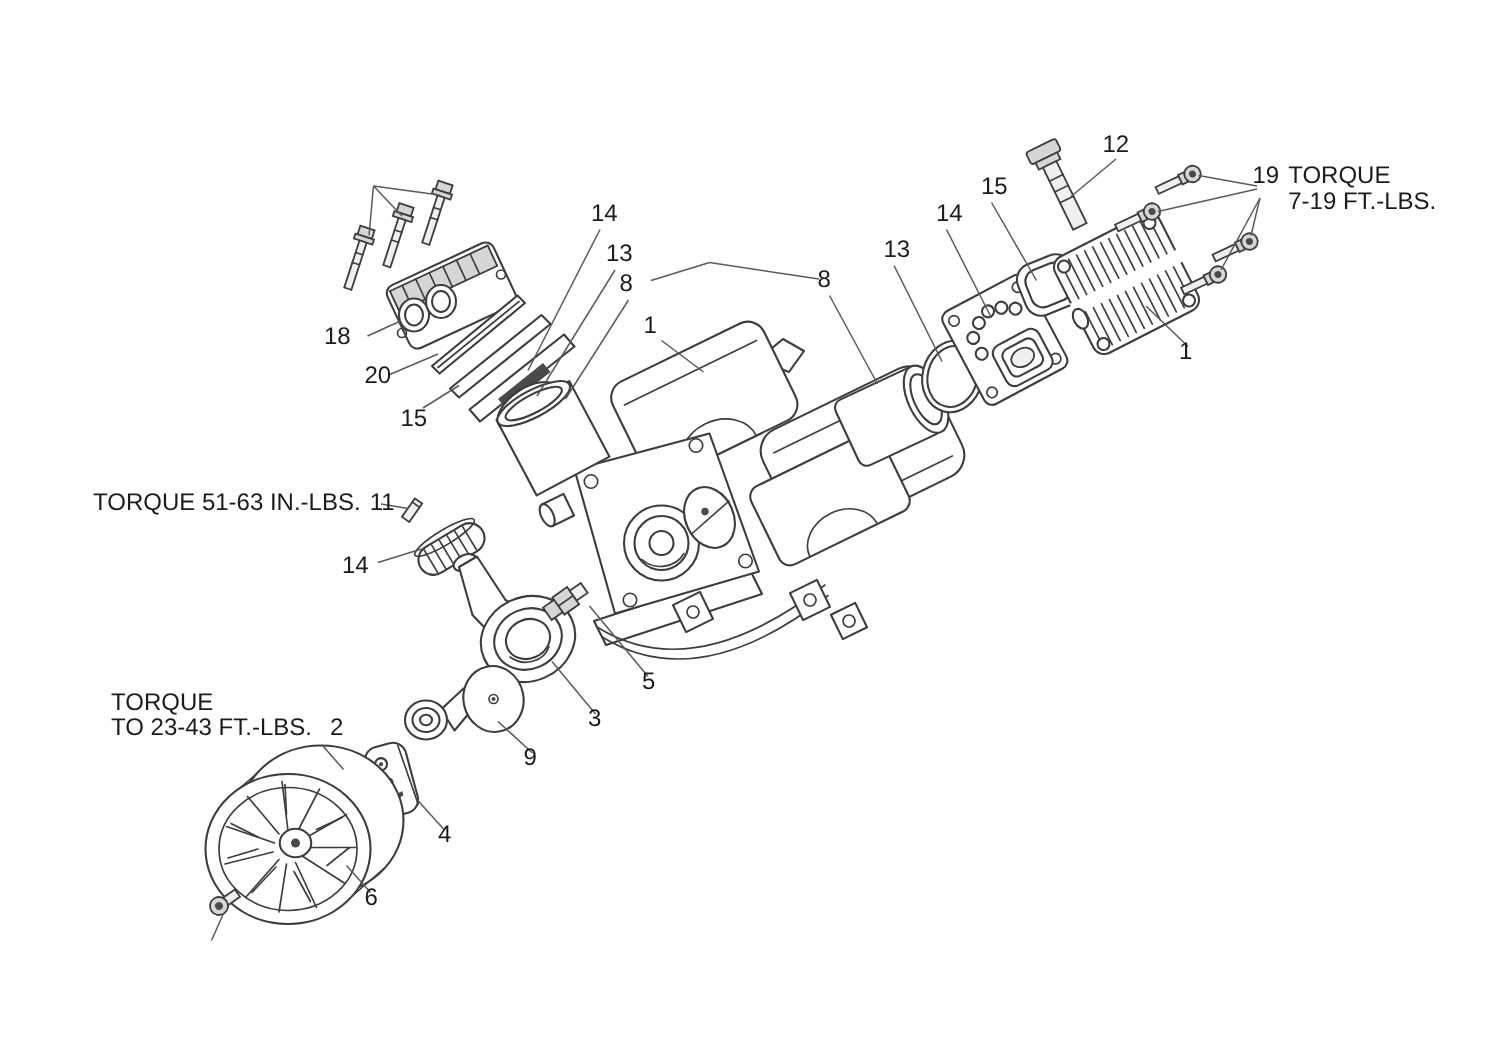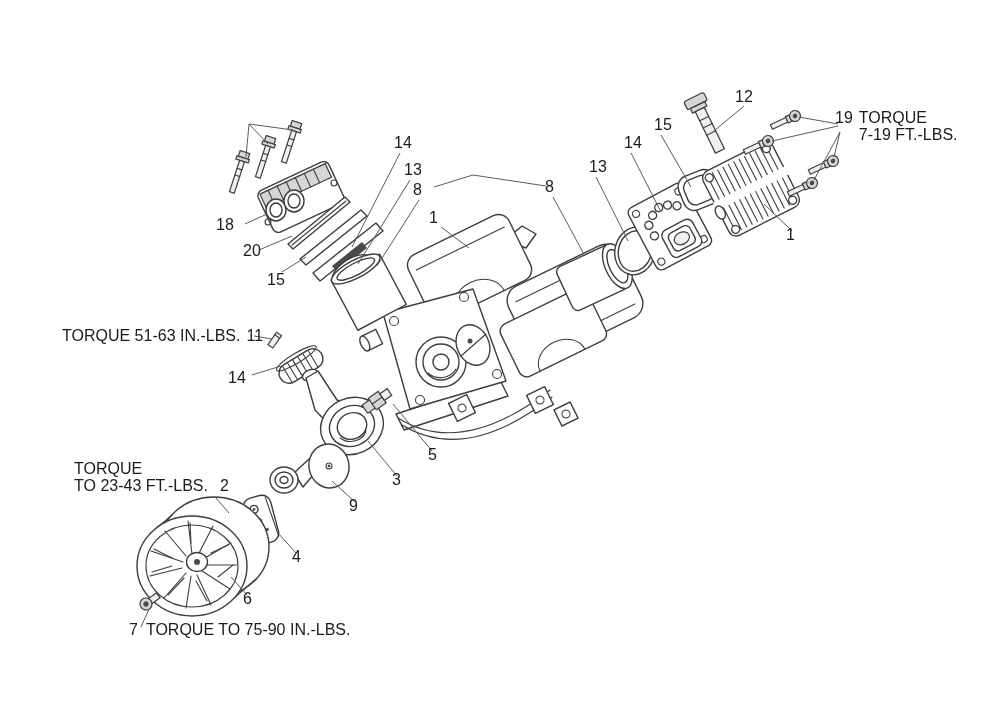--- a/index.html
+++ b/index.html
@@ -385,23 +385,20 @@
     <span>TORQUE 51-63 IN.-LBS.</span><span class="gap6">11</span>
   </div>
 
   <div class="note" style="left:74px;top:461px">
     <div>TORQUE</div>
     <div>
       <span>TO 23-43 FT.-LBS.</span><span class="gap12">2</span>
     </div>
   </div>
 
-  <div class="note" style="left:129px;top:622px">
-    <span>7</span><span class="gap8">TORQUE TO 75-90 IN.-LBS.</span>
-  </div>
 
   <div class="num" style="left:216px;top:216px">18</div>
   <div class="num" style="left:243px;top:242px">20</div>
   <div class="num" style="left:267px;top:271px">15</div>
   <div class="num" style="left:394px;top:134px">14</div>
   <div class="num" style="left:404px;top:161px">13</div>
   <div class="num" style="left:413px;top:181px">8</div>
   <div class="num" style="left:429px;top:209px">1</div>
   <div class="num" style="left:545px;top:178px">8</div>
   <div class="num" style="left:589px;top:158px">13</div>

